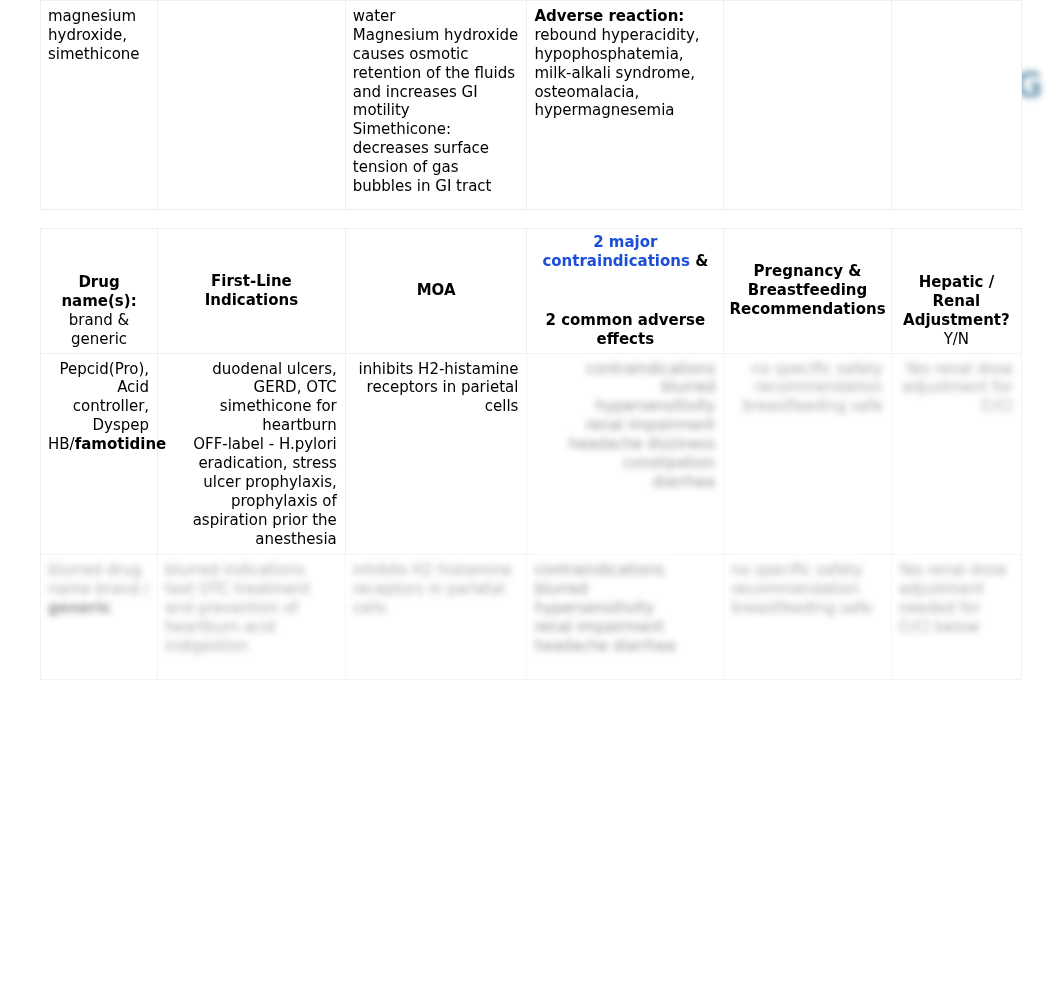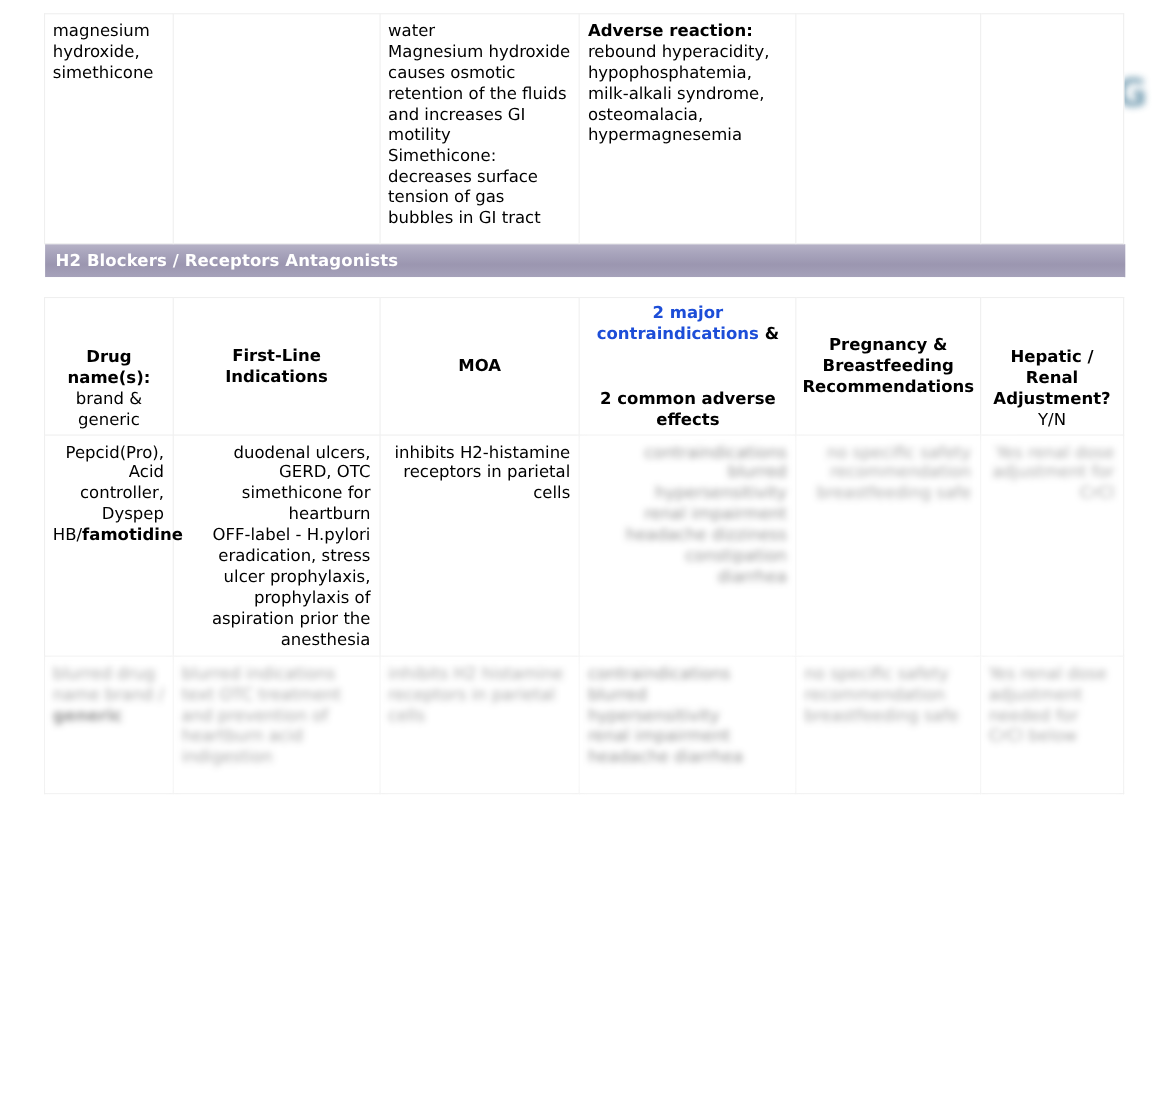--- a/index.html
+++ b/index.html
@@ -43,21 +43,21 @@
     color: #5d8aa4;
     font-weight: bold;
   }
   .logo-text .l1 { font-size: 35px; letter-spacing: 1px; display:block; color:#5b88a3; }
   .logo-text .l2 { font-size: 35px; letter-spacing: 1px; display:block; color:#6f99af; }
 
   
   .doc {
     position: absolute;
     left: 40px;
-    top: 12px;
+    top: 0;
     width: 982px;
   }
 
   table.drug-table {
     width: 982px;
     border-collapse: collapse;
     table-layout: fixed;
     background: #ffffff;
   }
   table.drug-table td,
@@ -170,27 +170,20 @@
 Magnesium hydroxide causes osmotic retention of the fluids and increases GI motility
 Simethicone: decreases surface tension of gas bubbles in GI  tract</td>
         <td>
           <span class="lead-bold">Adverse reaction:</span>
           <span>rebound hyperacidity, hypophosphatemia, milk-alkali syndrome, osteomalacia, hypermagnesemia</span>
         </td>
         <td></td>
         <td></td>
       </tr>
 
-      <tr class="section-row">
-        <td colspan="6">
-          <div class="banner">
-            <span>H2 Blockers / Receptors Antagonists</span>
-          </div>
-        </td>
-      </tr>
 
       <tr class="spacer-row">
         <td colspan="6"></td>
       </tr>
 
       <tr class="head-row">
         <th>
           <span class="hdr-line">Drug name(s):</span>
           <span class="sub-light">brand &amp; generic</span>
         </th>

